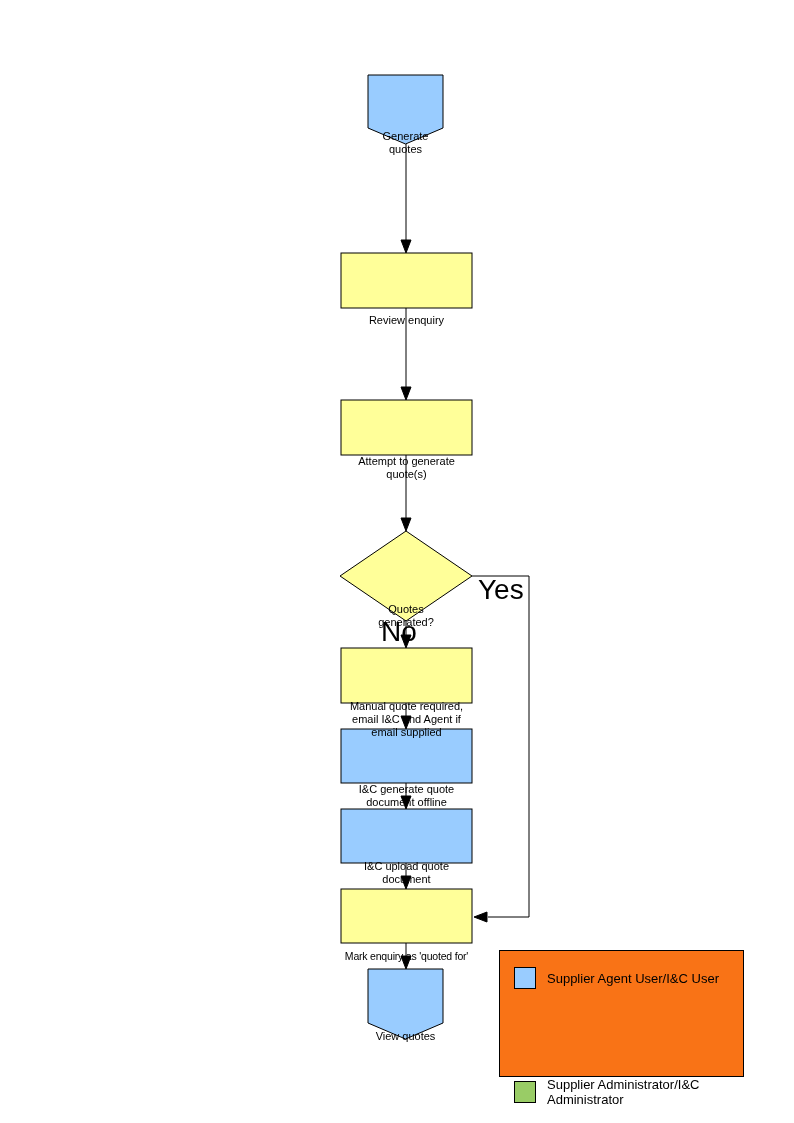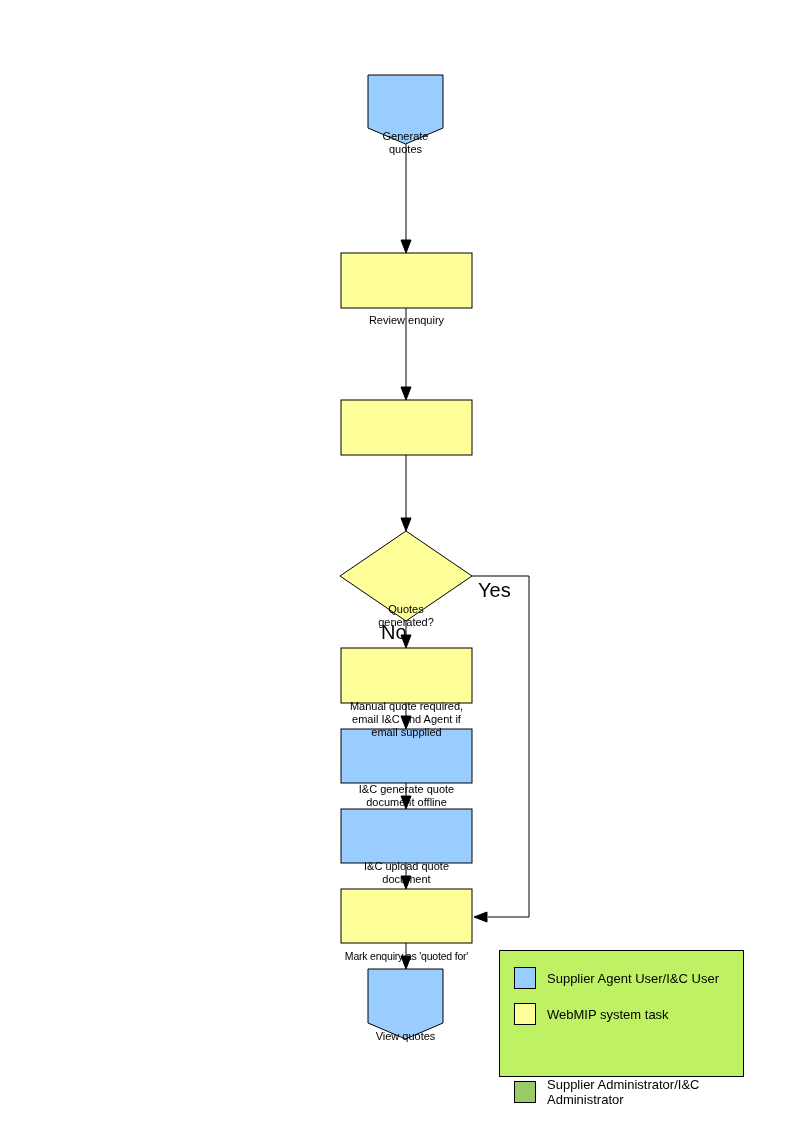--- a/index.html
+++ b/index.html
@@ -23,32 +23,32 @@
     color: #000000;
     margin-top: 40px;
   }
   .node-label.tight {
     font-size: 10.5px;
     letter-spacing: -0.2px;
     white-space: nowrap;
   }
   .branch-label {
     position: absolute;
-    font-size: 20px;
+    font-size: 28px;
     line-height: 24px;
     color: #000000;
   }
   .legend {
     position: absolute;
     left: 499px;
     top: 950px;
     width: 243px;
     height: 125px;
     border: 1px solid #000000;
-    background: #bef264;
+    background: #f97316;
   }
   .legend-row {
     position: absolute;
     left: 14px;
     display: flex;
     align-items: center;
   }
   .legend-row .swatch { flex: 0 0 auto; display: block; }
   .legend-row .legend-text {
     margin-left: 11px;
@@ -110,20 +110,21 @@
 
     <rect x="341" y="889" width="131" height="54" stroke="#000000" stroke-width="1" fill="#FFFF99"></rect>
 
     <polygon points="368,969 443,969 443,1023 405.5,1039 368,1023" stroke="#000000" stroke-width="1" fill="#99CCFF"></polygon>
   </svg>
 
   <div class="node-label" style="left:368px; top:77px; width:75px; height:52px;">Generate quotes</div>
 
   <div class="node-label" style="left:341px; top:253px; width:131px; height:55px;border-radius:9px;">Review enquiry</div>
 
+  <div class="node-label" style="left:341px; top:400px; width:131px; height:55px;">Attempt to generate quote(s)</div>
 
   <div class="node-label" style="left:361px; top:546px; width:90px; height:60px;">Quotes generated?</div>
 
   <div class="node-label" style="left:342px; top:649px; width:129px; height:61px;">Manual quote required, email I&amp;C and Agent if email supplied</div>
 
   <div class="node-label" style="left:341px; top:729px; width:131px; height:54px;">I&amp;C generate quote document offline</div>
 
   <div class="node-label" style="left:341px; top:809px; width:131px; height:48px;">I&amp;C upload quote document</div>
 
   <div class="node-label tight" style="left:338px; top:889px; width:137px; height:54px;">Mark enquiry as 'quoted for'</div>
@@ -135,26 +136,20 @@
 
   <div class="legend">
 
     <div class="legend-row" style="top:16px;">
       <svg class="swatch" width="22" height="22">
         <rect x="0.5" y="0.5" width="21" height="21" stroke="#000000" stroke-width="1" fill="#99CCFF"></rect>
       </svg>
       <span class="legend-text">Supplier Agent User/I&amp;C User</span>
     </div>
 
-    <div class="legend-row" style="top:52px;">
-      <svg class="swatch" width="22" height="22">
-        <rect x="0.5" y="0.5" width="21" height="21" stroke="#000000" stroke-width="1" fill="#FFFF99"></rect>
-      </svg>
-      <span class="legend-text">WebMIP system task</span>
-    </div>
 
     <div class="legend-row" style="top:87px;margin-top:39px;">
       <svg class="swatch" width="22" height="22">
         <rect x="0.5" y="0.5" width="21" height="21" stroke="#000000" stroke-width="1" fill="#99CC66"></rect>
       </svg>
       <span class="legend-text">Supplier Administrator/I&amp;C Administrator</span>
     </div>
 
   </div>
 </div>

